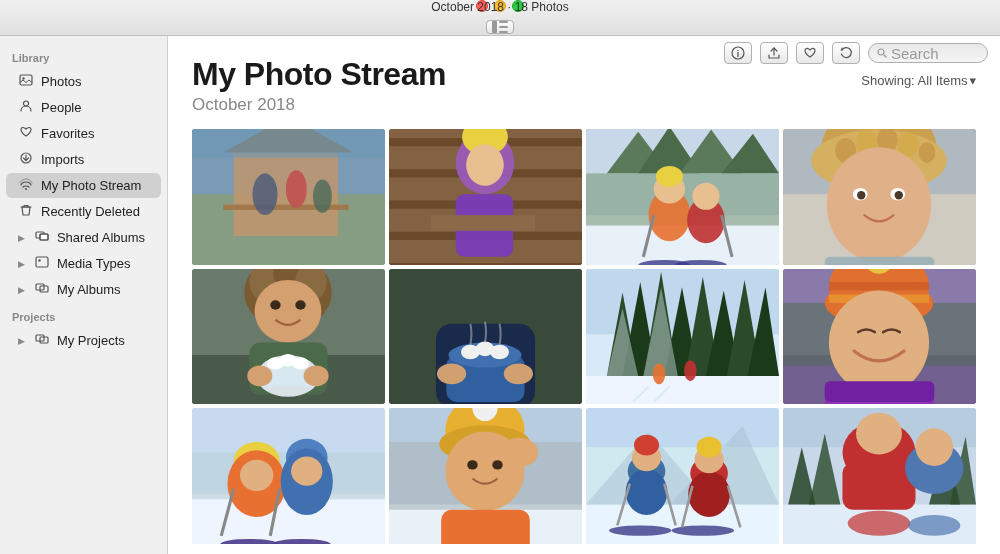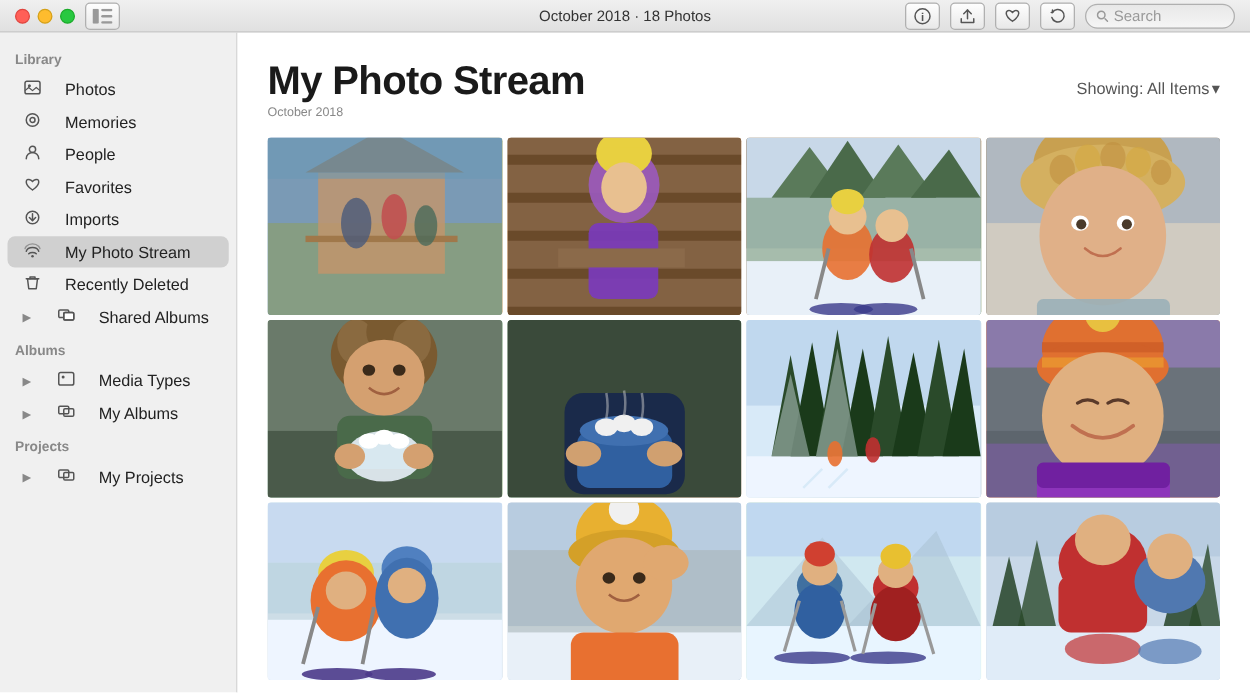--- a/index.html
+++ b/index.html
@@ -8,29 +8,30 @@
       background: #fff;
       width: 1000px;
       height: 554px;
       overflow: hidden;
       display: flex;
       flex-direction: column;
     }
 
     
     .titlebar {
-      height: 26px;
+      height: 36px;
       background: linear-gradient(to bottom, #f0f0f0, #e0e0e0);
       border-bottom: 1px solid #c0c0c0;
       display: flex;
       align-items: center;
       padding: 0 12px;
       gap: 8px;
       position: relative;
       flex-shrink: 0;
+      flex-direction: column;
     }
     .traffic-lights {
       display: flex;
       gap: 6px;
     }
     .traffic-light {
       width: 12px;
       height: 12px;
       border-radius: 50%;
     }
@@ -70,21 +71,21 @@
       display: flex;
       align-items: center;
       background: linear-gradient(to bottom, #e8e8e8, #f5f5f5);
       border: 1px solid #b0b0b0;
       border-radius: 10px;
       padding: 2px 8px;
       gap: 4px;
       width: 120px;
       height: 20px;
     }
-    .search-box span { font-size: 12px; color: #999; }
+    .search-box span { font-size: 15px; color: #999; }
     .sidebar-toggle {
       width: 28px;
       height: 22px;
       background: linear-gradient(to bottom, #fefefe, #e8e8e8);
       border: 1px solid #b0b0b0;
       border-radius: 4px;
       display: flex;
       align-items: center;
       justify-content: center;
       font-size: 12px;
@@ -93,39 +94,39 @@
 
     
     .app-body {
       display: flex;
       flex: 1;
       overflow: hidden;
     }
 
     
     .sidebar {
-      width: 190px;
+      width: 168px;
       background: #f0f0f0;
       border-right: 1px solid #d0d0d0;
       flex-shrink: 0;
       overflow-y: auto;
       padding: 8px 0;
     }
     .sidebar-section-label {
       font-size: 11px;
       font-weight: 600;
       color: #888;
       padding: 8px 12px 4px 12px;
       text-transform: none;
       letter-spacing: 0;
     }
     .sidebar-item {
       display: flex;
       align-items: center;
-      gap: 18px;
+      gap: 7px;
       padding: 4px 12px;
       cursor: pointer;
       border-radius: 6px;
       margin: 1px 6px;
       font-size: 13px;
       color: #222;
     }
     .sidebar-item.active {
       background: #d0d0d0;
       font-weight: 500;
@@ -165,21 +166,21 @@
     }
     .showing-selector {
       font-size: 13px;
       color: #555;
       cursor: pointer;
       display: flex;
       align-items: center;
       gap: 2px;
     }
     .content-subtitle {
-      font-size: 10px;
+      font-size: 17px;
       color: #888;
       margin-top: 2px;
       margin-bottom: 14px;
       flex-shrink: 0;
     }
 
     
     .photo-grid {
       flex: 1;
       overflow-y: auto;
@@ -276,29 +277,20 @@
             <rect x="1" y="2" width="12" height="10" rx="1.5" stroke="#555" stroke-width="1.2" fill="none"></rect>
             <circle cx="4.5" cy="5.5" r="1.2" fill="#555"></circle>
             <path d="M1 9.5 L4 7 L7 9.5 L10 7 L13 9.5" stroke="#555" stroke-width="1" fill="none" stroke-linejoin="round"></path>
           </svg>
       </span>
       <span>Photos</span>
     </div>
     <div class="sidebar-item">
       <span class="sidebar-item-icon">
         <svg width="14" height="14" viewBox="0 0 14 14" fill="none">
-            <circle cx="7" cy="7" r="5" stroke="#555" stroke-width="1.2" fill="none"></circle>
-            <circle cx="7" cy="7" r="2" stroke="#555" stroke-width="1.2" fill="none"></circle>
-          </svg>
-      </span>
-      <span>Memories</span>
-    </div>
-    <div class="sidebar-item">
-      <span class="sidebar-item-icon">
-        <svg width="14" height="14" viewBox="0 0 14 14" fill="none">
             <circle cx="7" cy="4.5" r="2.5" stroke="#555" stroke-width="1.2" fill="none"></circle>
             <path d="M2 12 C2 9.2 4.2 7 7 7 C9.8 7 12 9.2 12 12" stroke="#555" stroke-width="1.2" stroke-linecap="round" fill="none"></path>
           </svg>
       </span>
       <span>People</span>
     </div>
     <div class="sidebar-item">
       <span class="sidebar-item-icon">
         <svg width="14" height="14" viewBox="0 0 14 14" fill="none">
             <path d="M7 11 C7 11 2 7.5 2 4.5 C2 3 3.2 2 5 2.8 C6 3.2 7 4.2 7 4.2 C7 4.2 8 3.2 9 2.8 C10.8 2 12 3 12 4.5 C12 7.5 7 11 7 11Z" stroke="#555" stroke-width="1.2" fill="none"></path>
@@ -344,21 +336,20 @@
       <span class="sidebar-item-icon">
         <svg width="14" height="14" viewBox="0 0 14 14" fill="none">
             <rect x="1" y="3" width="8" height="6" rx="1" stroke="#555" stroke-width="1.2" fill="none"></rect>
             <rect x="5" y="5" width="8" height="6" rx="1" stroke="#555" stroke-width="1.2" fill="white"></rect>
             <rect x="5" y="5" width="8" height="6" rx="1" stroke="#555" stroke-width="1.2" fill="none"></rect>
           </svg>
       </span>
       <span>Shared Albums</span>
     </div>
 
-    <div class="sidebar-section-label">Albums</div>
 
     <div class="sidebar-item">
       <span class="sidebar-item-expand">▶</span>
       <span class="sidebar-item-icon">
         <svg width="14" height="14" viewBox="0 0 14 14" fill="none">
             <rect x="1" y="2" width="12" height="10" rx="1.5" stroke="#555" stroke-width="1.2" fill="none"></rect>
             <circle cx="4.5" cy="5.5" r="1.2" fill="#555"></circle>
           </svg>
       </span>
       <span>Media Types</span>

